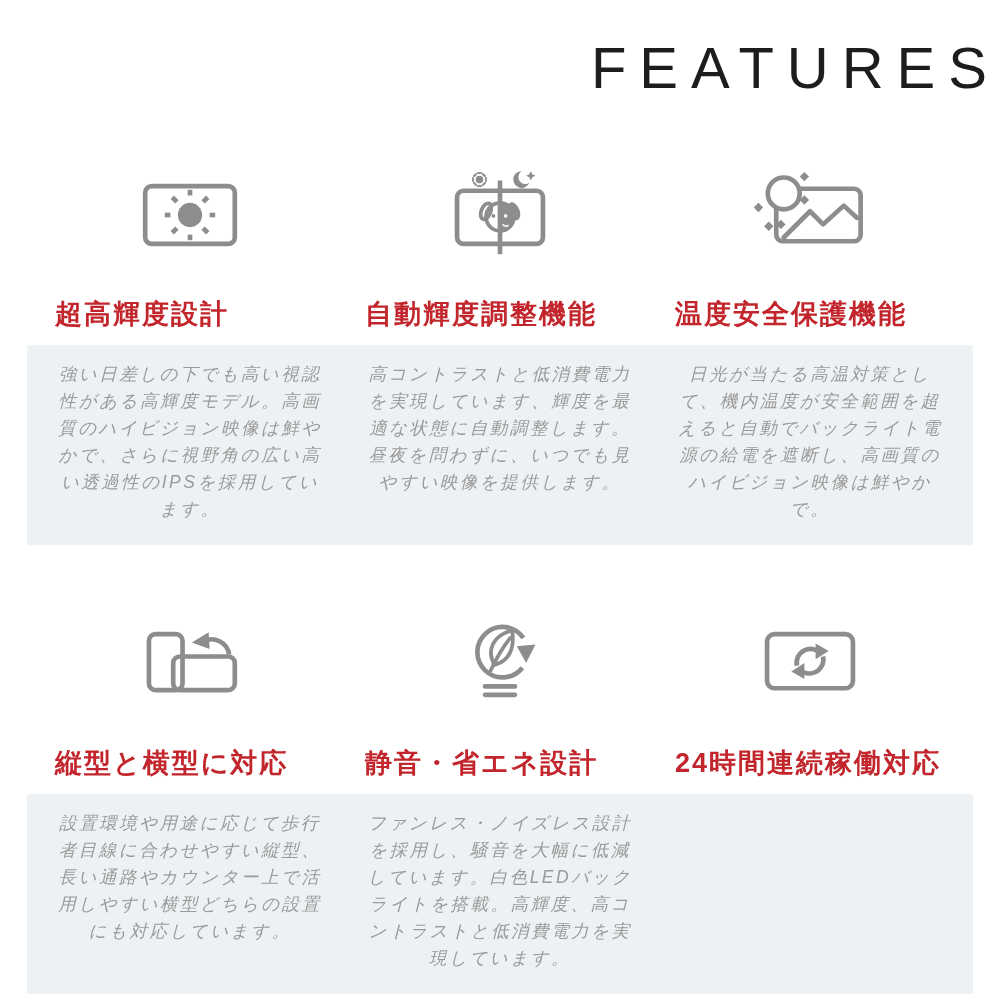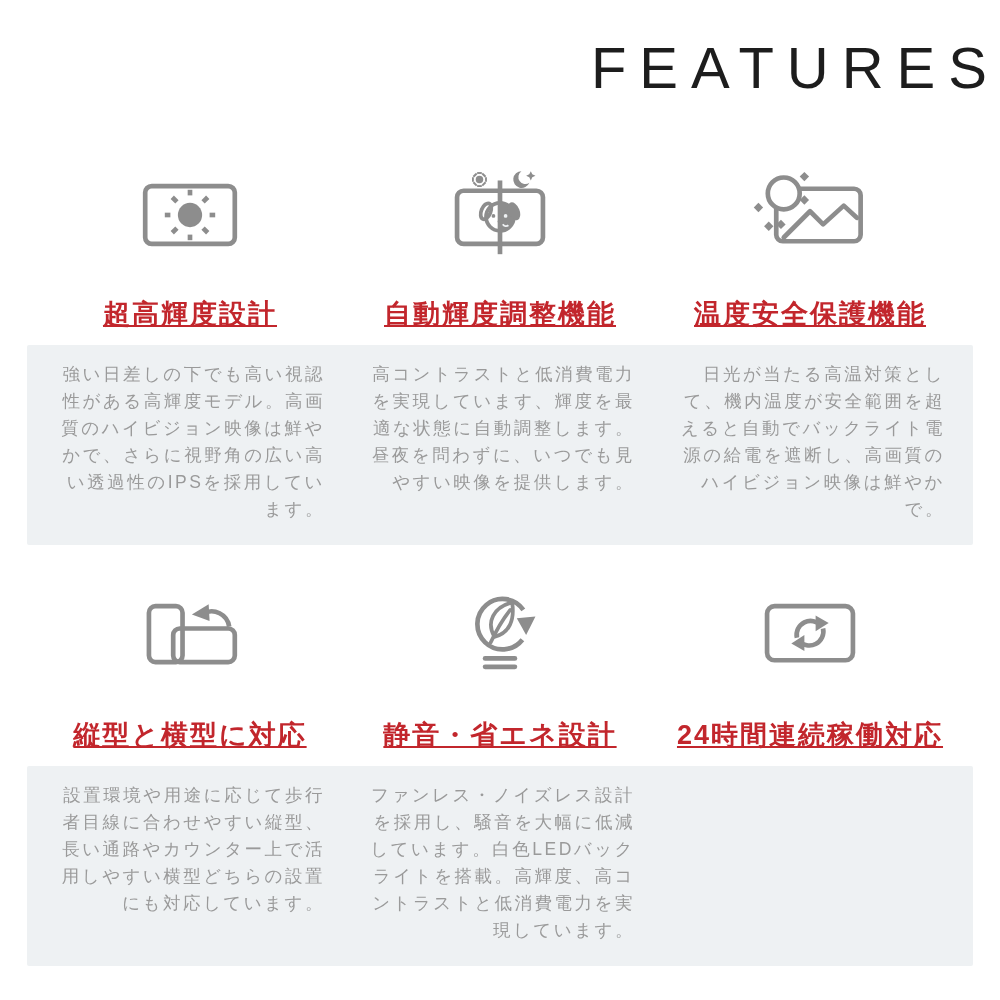--- a/index.html
+++ b/index.html
@@ -10,39 +10,39 @@
   }
   .title{
     margin:0;padding-top:34px;height:76px;
     text-align:right;font-size:58px;font-weight:300;
     letter-spacing:13px;color:#1d1d1d;
   }
   .row-head{
     margin:0 27px;padding:52px 28px 0;
     display:grid;grid-template-columns:repeat(3,1fr);gap:40px;
   }
-  .feature-row.second .row-head{padding-top:38px;}
+  .feature-row.second .row-head{padding-top:38px;margin-top:28px;}
   .head-cell{text-align:center;}
   .icon-box{
     height:105px;display:flex;align-items:center;justify-content:center;
     color:#8d8d8d;
   }
   .heading{
-    margin:30px 0 0;text-align:center;
+    margin:30px 0 0;text-align:left;
     font-size:27px;line-height:34px;font-weight:bold;
-    letter-spacing:2px;color:#c2262c;text-decoration:underline;
+    letter-spacing:2px;color:#c2262c;
   }
   .row-band{
     margin:14px 27px 0;background:#eef1f3;border-radius:2px;
     padding:16px 28px 22px;
     display:grid;grid-template-columns:repeat(3,1fr);gap:40px;
   }
   .body-text{
     margin:0;font-size:17.5px;line-height:27px;
-    letter-spacing:2.5px;color:#9a9a9a;text-align:right;
+    letter-spacing:2.5px;color:#9a9a9a;text-align:center;font-style:italic;
   }
   svg{display:block;}
   .st{fill:none;stroke:#8d8d8d;stroke-width:5;}
   .st4{fill:none;stroke:#8d8d8d;stroke-width:4;}
   .fl{fill:#8d8d8d;stroke:none;}
   .rc{stroke-linejoin:round;stroke-linecap:round;}
 </style>
 </head>
 <body>
 

